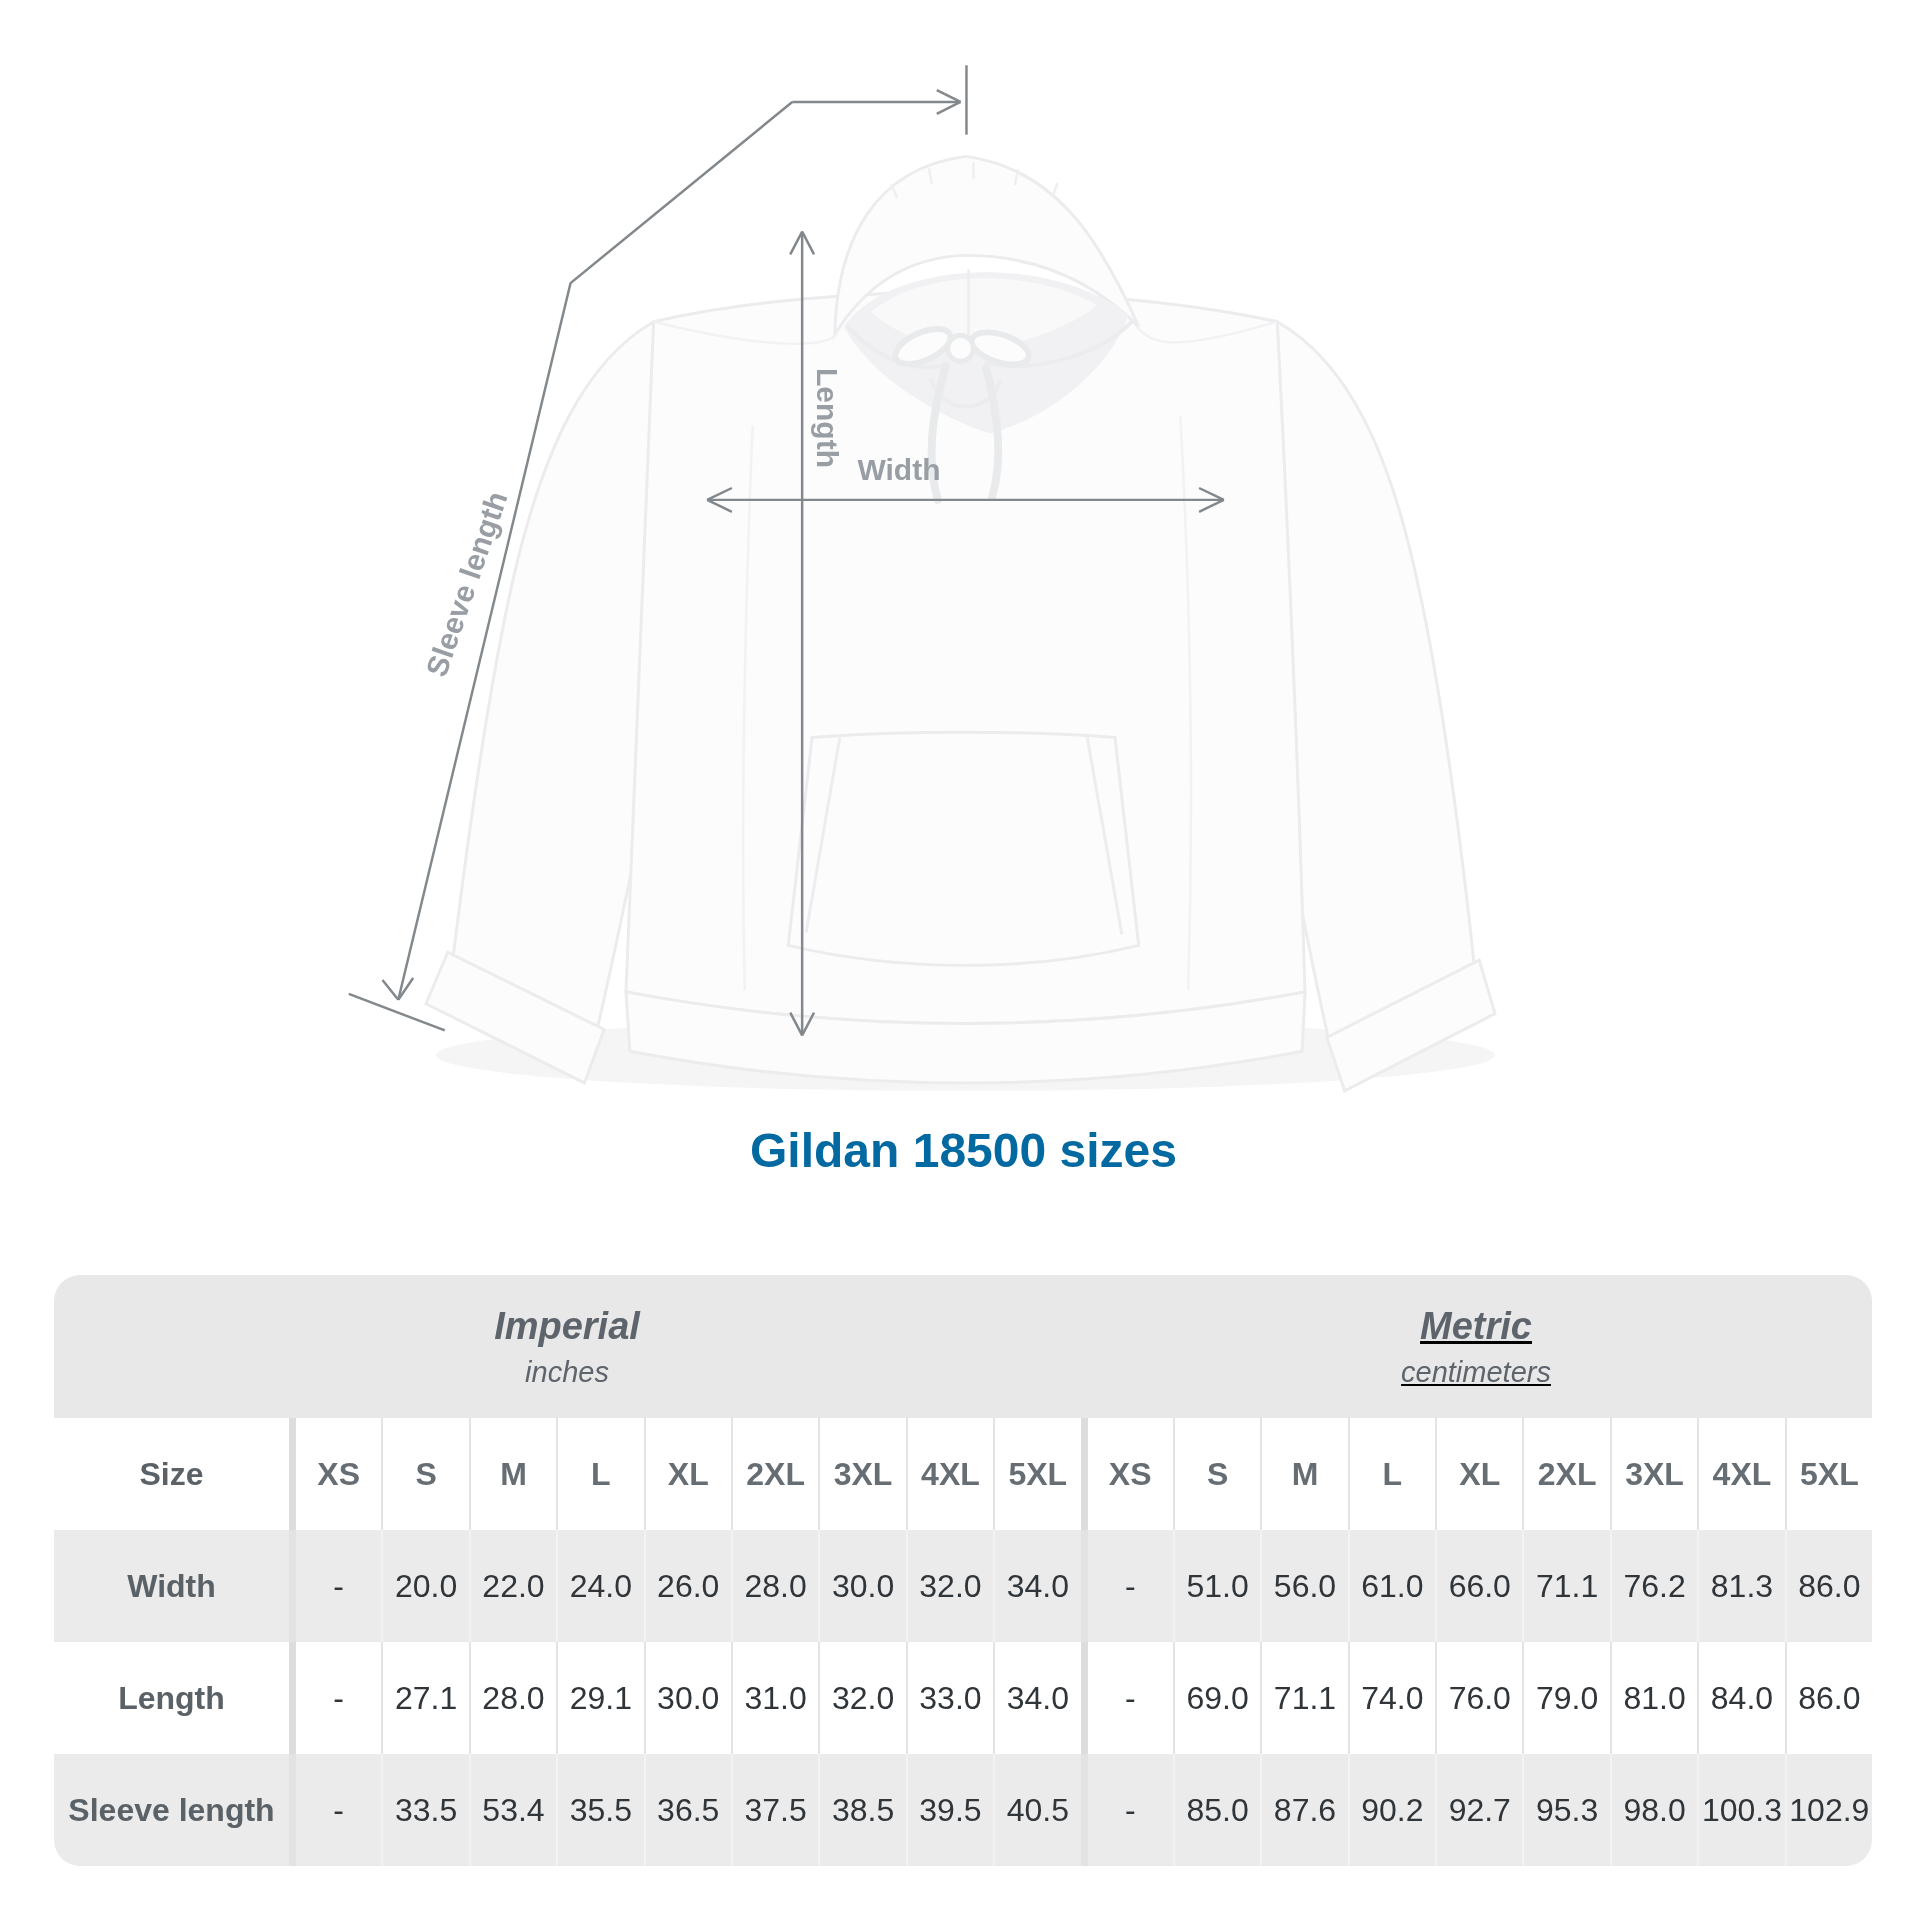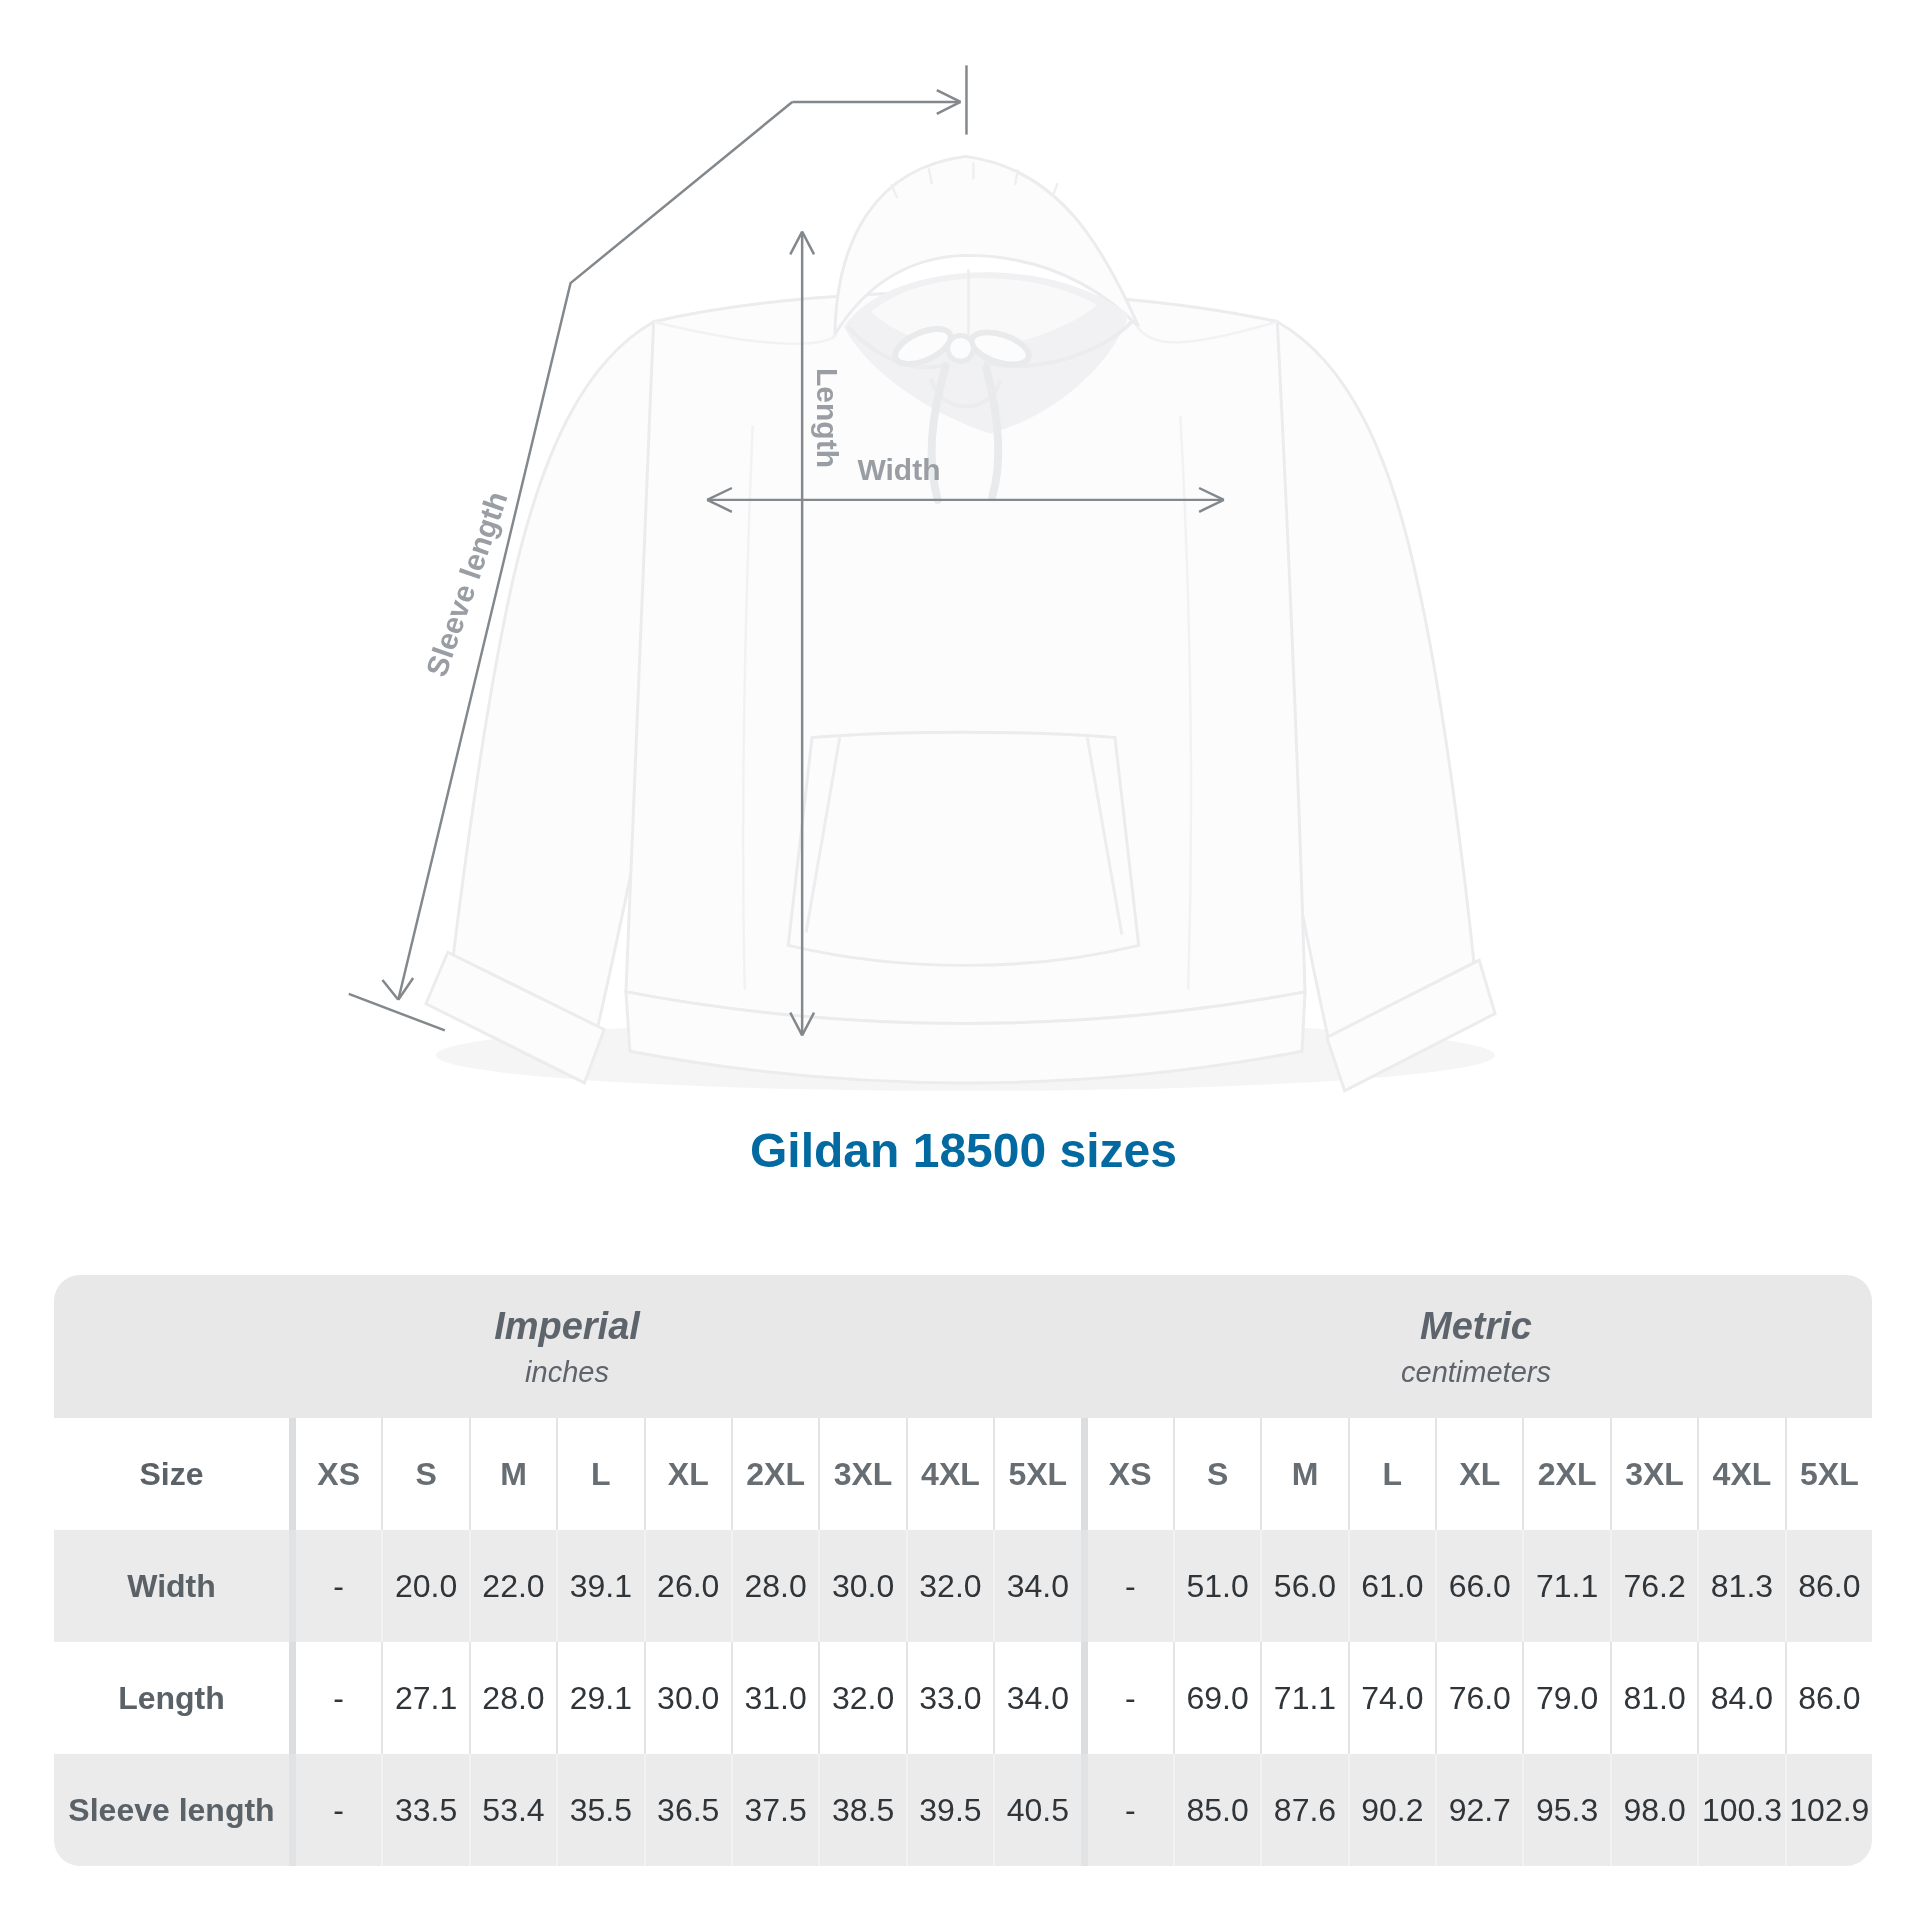--- a/index.html
+++ b/index.html
@@ -52,21 +52,21 @@
     display: flex; height: 143px;
     background: #e8e8e9;
     border-radius: 26px 26px 0 0;
   }
   .band-group {
     display: flex; flex-direction: column;
     align-items: center; justify-content: center;
     row-gap: 8px;
   }
   .band-group.imperial { width: 1026px; }
-  .band-group.metric { flex: 1; }
+  .band-group.metric { flex: 1; text-decoration: underline; }
   .band-title { font-size: 38px; font-weight: bold; font-style: italic; color: #5d646b; }
   .band-sub { font-size: 29px; font-style: italic; color: #5d646b; }
 
   .t-row { display: flex; height: 112px; }
   .t-row.header { background: #ffffff; }
   .t-row.gray { background: #ebebec; }
   .t-row.white { background: #ffffff; }
   .t-row.last { border-radius: 0 0 26px 26px; overflow: hidden; }
 
   .label-cell {
@@ -218,21 +218,21 @@
       <div class="cell">3XL</div>
       <div class="cell">4XL</div>
       <div class="cell">5XL</div>
     </div>
 
     <div class="t-row gray">
       <div class="label-cell">Width</div>
       <div class="cell sep">-</div>
       <div class="cell">20.0</div>
       <div class="cell">22.0</div>
-      <div class="cell">39.1</div>
+      <div class="cell">24.0</div>
       <div class="cell">26.0</div>
       <div class="cell">28.0</div>
       <div class="cell">30.0</div>
       <div class="cell">32.0</div>
       <div class="cell">34.0</div>
       <div class="cell sep">-</div>
       <div class="cell">51.0</div>
       <div class="cell">56.0</div>
       <div class="cell">61.0</div>
       <div class="cell">66.0</div>

